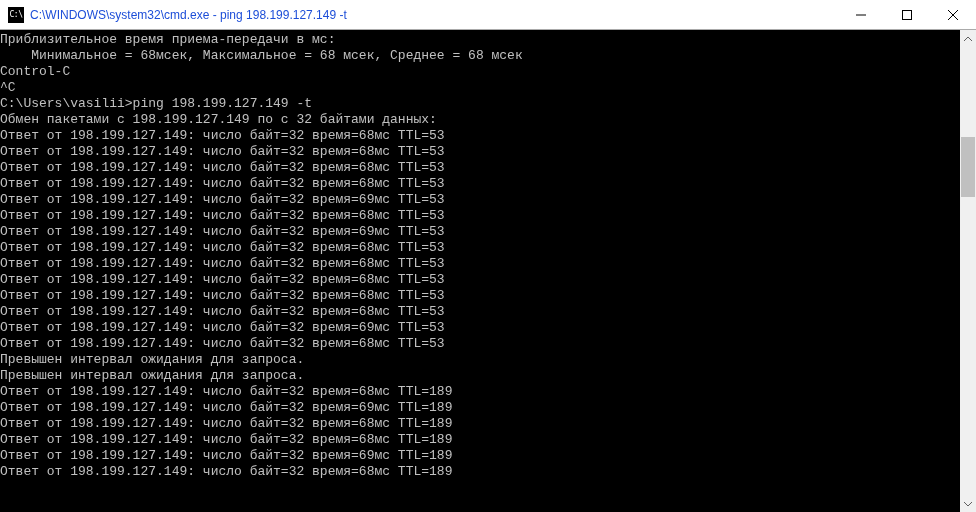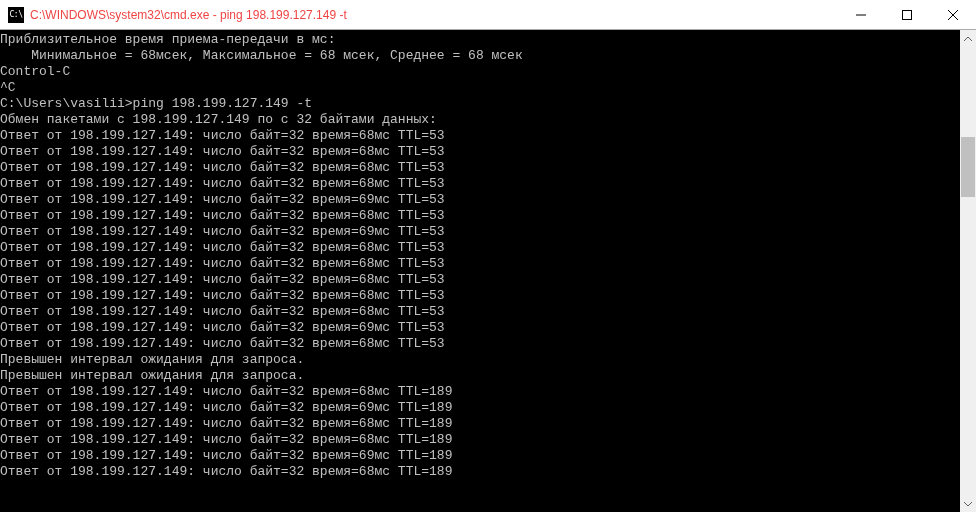--- a/index.html
+++ b/index.html
@@ -31,21 +31,21 @@
     font-size: 8px;
     display: flex;
     align-items: center;
     justify-content: center;
     margin-right: 6px;
     font-family: Consolas, monospace;
     letter-spacing: -0.5px;
   }
   .title {
     flex: 1;
-    color: #ef4444;
+    color: #1d4ed8;
     font-family: 'Segoe UI', sans-serif;
     font-size: 12px;
     white-space: nowrap;
     overflow: hidden;
   }
   .win-controls { display: flex; height: 100%; }
   .win-btn {
     width: 46px;
     height: 100%;
     display: flex;

